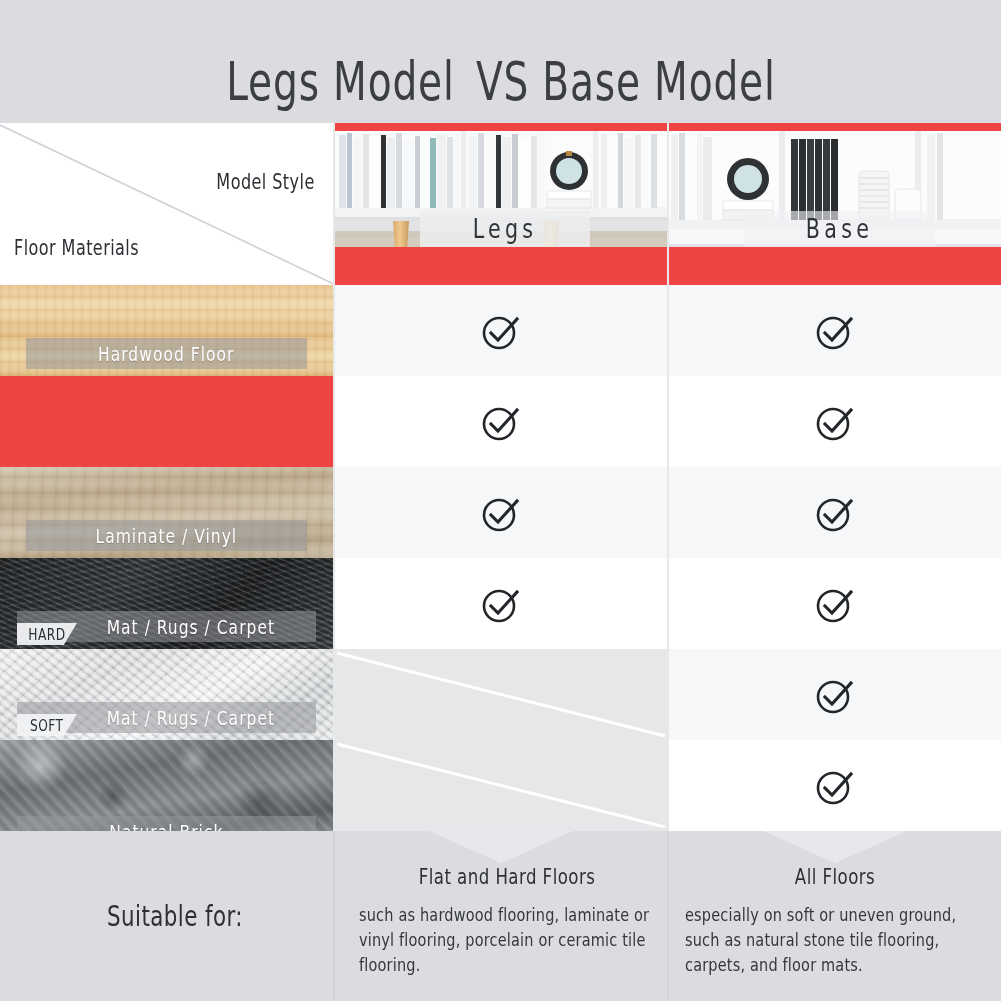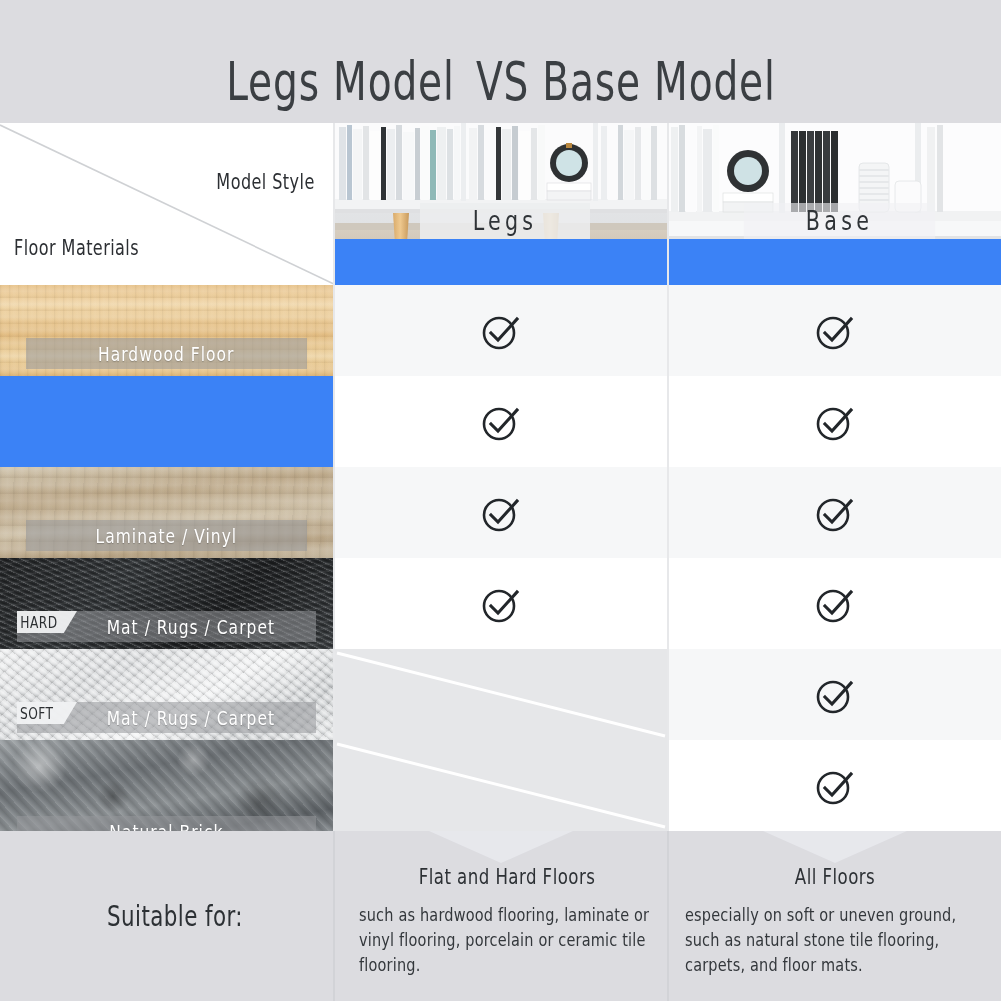--- a/index.html
+++ b/index.html
@@ -18,37 +18,37 @@
     background:#dcdce0;display:flex;align-items:center;justify-content:center;margin-top:20px;
   }
   .title{
     font-size:53px;letter-spacing:1px;color:#3b3f43;
     font-weight:400;transform:scaleX(.82);transform-origin:center;
     white-space:nowrap;
   }
   .title .gap{display:inline-block;width:26px;}
 
   
-  .table{position:absolute;left:0;top:123px;width:1001px;height:708px;background:#3b82f6;}
+  .table{position:absolute;left:0;top:123px;width:1001px;height:708px;background:#ef4444;}
 
   .col-div{position:absolute;top:0;width:2px;height:708px;background:#e7e8ea;}
   .col-div.c1{left:333px;}
   .col-div.c2{left:667px;}
 
   
   .corner{position:absolute;left:0;top:0;width:333px;height:162px;background:#fff;overflow:hidden;}
   .corner .diag{
     position:absolute;left:-4px;top:-2px;width:348px;height:170px;
   }
   .corner .lbl{position:absolute;color:#2c2f33;font-size:21px;letter-spacing:.5px;transform:scaleX(.85);}
   .corner .lbl-style{right:18px;top:47px;transform-origin:right center;}
   .corner .lbl-floor{left:14px;top:113px;transform-origin:left center;}
 
   
-  .photo{position:absolute;top:0;height:116px;overflow:hidden;}
+  .photo{position:absolute;top:8px;height:116px;overflow:hidden;}
   .photo.legs{left:335px;width:332px;}
   .photo.base{left:669px;width:332px;}
 
   .photo-label{
     position:absolute;bottom:0;height:36px;line-height:36px;text-align:center;
     font-size:27px;color:#2f3337;letter-spacing:5px;transform:scaleX(.85);
   }
   .photo-label.legs{left:70px;width:200px;background:rgba(236,237,239,.86);}
   .photo-label.base{left:58px;width:225px;background:rgba(240,241,243,.62);}
 
@@ -62,23 +62,23 @@
     position:relative;height:31px;display:flex;align-items:center;justify-content:center;
     background:rgba(150,152,155,.55);
   }
   .mat-bar span{
     font-size:20px;color:#fff;letter-spacing:1.2px;transform:scaleX(.86);
     text-shadow:0 1px 1px rgba(0,0,0,.22);white-space:nowrap;
   }
   .mat-bar.full{width:281px;margin-left:26px;text-align:center;}
   .mat-bar.wide{width:299px;margin-left:17px;margin-top:46px;}
   .badge{
-    position:absolute;left:0;top:0;height:22px;width:60px;
+    position:absolute;left:0;top:12px;height:22px;width:60px;
     background:rgba(243,244,245,.93);
-    display:flex;align-items:center;
+    display:flex;align-items:center;justify-content:center;
     clip-path:polygon(0 0,100% 0,78% 100%,0 100%);
   }
   .badge b{font-size:16px;font-weight:400;color:#2b2e31;letter-spacing:.5px;transform:scaleX(.85);}
   .mat-bar.withbadge{width:299px;margin-left:17px;justify-content:flex-start;padding-left:76px;box-sizing:border-box;}
 
   
   .cell{position:absolute;width:332px;height:91px;}
   .cell.legs{left:335px;}
   .cell.base{left:669px;}
   .cell .chk{position:absolute;left:50%;top:50%;transform:translate(-50%,-50%);}

